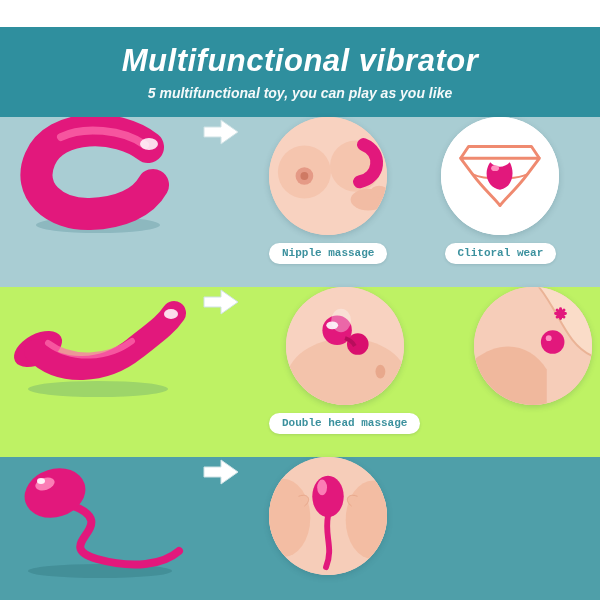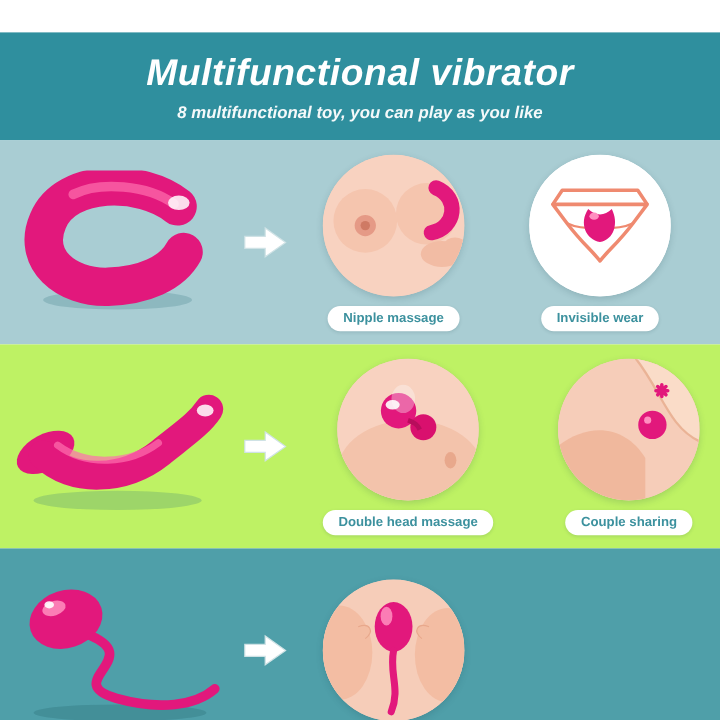--- a/index.html
+++ b/index.html
@@ -8,21 +8,21 @@
   .page { width: 600px; height: 600px; display: flex; flex-direction: column; margin-top: 27px; }
 
   .header {
     height: 90px; background: #2f8f9e; color: #fff;
     display: flex; flex-direction: column; align-items: center; justify-content: center;
     gap: 6px;
   }
   .title { font-size: 31px; font-weight: 800; font-style: italic; letter-spacing: .5px; }
   .subtitle { font-size: 14px; font-style: italic; font-weight: 600; opacity: .95; }
 
-  .row { flex: 1; display: flex; align-items: center; position: relative; }
+  .row { flex: 1; display: flex; align-items: flex-start; position: relative; font-family: Liberation Mono, monospace; }
   .row-1 { background: #a9cdd3; }
   .row-2 { background: #bef264; }
   .row-3 { background: #4f9fa9; }
 
   .product { width: 195px; display: flex; align-items: center; justify-content: center; }
   .arrow { width: 52px; display: flex; align-items: center; justify-content: center; }
 
   .uses { display: flex; gap: 54px; padding-left: 22px; align-items: flex-start; }
   .use { display: flex; flex-direction: column; align-items: center; }
   .use-circle {
@@ -38,21 +38,21 @@
     box-shadow: 0 1px 3px rgba(20,60,70,.15);
   }
 </style>
 </head>
 <body>
 
 <div class="page">
 
   <div class="header">
     <div class="title">Multifunctional vibrator</div>
-    <div class="subtitle">8 multifunctional toy, you can play as you like</div>
+    <div class="subtitle">5 multifunctional toy, you can play as you like</div>
   </div>
 
   <div class="row row-1">
     <div class="product">
       <svg width="170" height="120" viewBox="0 0 170 120">
         <ellipse cx="85" cy="108" rx="62" ry="8" fill="#2a6f7a" opacity="0.22"></ellipse>
         <path d="M135 30 C 105 6 42 6 27 42 C 13 74 42 98 77 97 C 107 96 130 86 140 68" fill="none" stroke="#e2187c" stroke-width="32" stroke-linecap="round"></path>
         <path d="M132 28 C 110 12 70 9 48 20" fill="none" stroke="#ff6fae" stroke-width="8" stroke-linecap="round" opacity="0.7"></path>
         <ellipse cx="136" cy="27" rx="9" ry="6" fill="#ffffff" opacity="0.85"></ellipse>
       </svg>
@@ -82,21 +82,21 @@
         <div class="use-circle" style="background:#ffffff;">
           <svg viewBox="0 0 120 120">
             <rect width="120" height="120" fill="#ffffff"></rect>
             <path d="M20 42 L28 30 H92 L100 42" fill="none" stroke="#ef8a70" stroke-width="3" stroke-linejoin="round"></path>
             <path d="M20 42 H100 L88 58 C 76 74 66 82 60 90 C 54 82 44 74 32 58 Z" fill="none" stroke="#ef8a70" stroke-width="3" stroke-linejoin="round"></path>
             <path d="M32 58 C 44 64 76 64 88 58" fill="none" stroke="#ef8a70" stroke-width="2"></path>
             <path d="M50 46 C 42 58 48 72 60 74 C 72 72 76 58 70 46 C 64 52 56 52 50 46 Z" fill="#e2187c"></path>
             <ellipse cx="55" cy="52" rx="4" ry="3" fill="#ff8fc0"></ellipse>
           </svg>
         </div>
-        <div class="use-label">Invisible wear</div>
+        <div class="use-label">Clitoral wear</div>
       </div>
     </div>
   </div>
 
   <div class="row row-2">
     <div class="product">
       <svg width="180" height="115" viewBox="0 0 180 115">
         <ellipse cx="90" cy="102" rx="70" ry="8" fill="#2a6f7a" opacity="0.22"></ellipse>
         <ellipse cx="30" cy="62" rx="26" ry="15" fill="#e2187c" transform="rotate(-28 30 62)"></ellipse>
         <path d="M28 64 C 52 88 96 86 126 62 C 146 46 158 38 166 26" fill="none" stroke="#e2187c" stroke-width="24" stroke-linecap="round"></path>
@@ -132,21 +132,20 @@
             <path d="M0 74 C 28 52 58 58 74 84 L74 120 L0 120 Z" fill="#f0b89d"></path>
             <path d="M66 0 C 88 28 94 58 120 70 L120 0 Z" fill="#fadcc8"></path>
             <path d="M66 0 C 88 28 94 58 120 70" fill="none" stroke="#eab396" stroke-width="2"></path>
             <circle cx="80" cy="56" r="12" fill="#e2187c"></circle>
             <circle cx="76" cy="52" r="3" fill="#ff8fc0"></circle>
             <g stroke="#e2187c" stroke-width="3" stroke-linecap="round">
               <path d="M88 22 v10 M83 27 h10 M84.5 23.5 l7 7 M91.5 23.5 l-7 7"></path>
             </g>
           </svg>
         </div>
-        <div class="use-label">Couple sharing</div>
       </div>
     </div>
   </div>
 
   <div class="row row-3">
     <div class="product">
       <svg width="185" height="125" viewBox="0 0 185 125">
         <ellipse cx="95" cy="114" rx="72" ry="7" fill="#1f5f68" opacity="0.25"></ellipse>
         <path d="M66 48 C 120 68 44 88 92 102 C 128 112 158 108 174 94" fill="none" stroke="#e2187c" stroke-width="8" stroke-linecap="round"></path>
         <ellipse cx="50" cy="36" rx="31" ry="24" fill="#e2187c" transform="rotate(-18 50 36)"></ellipse>

